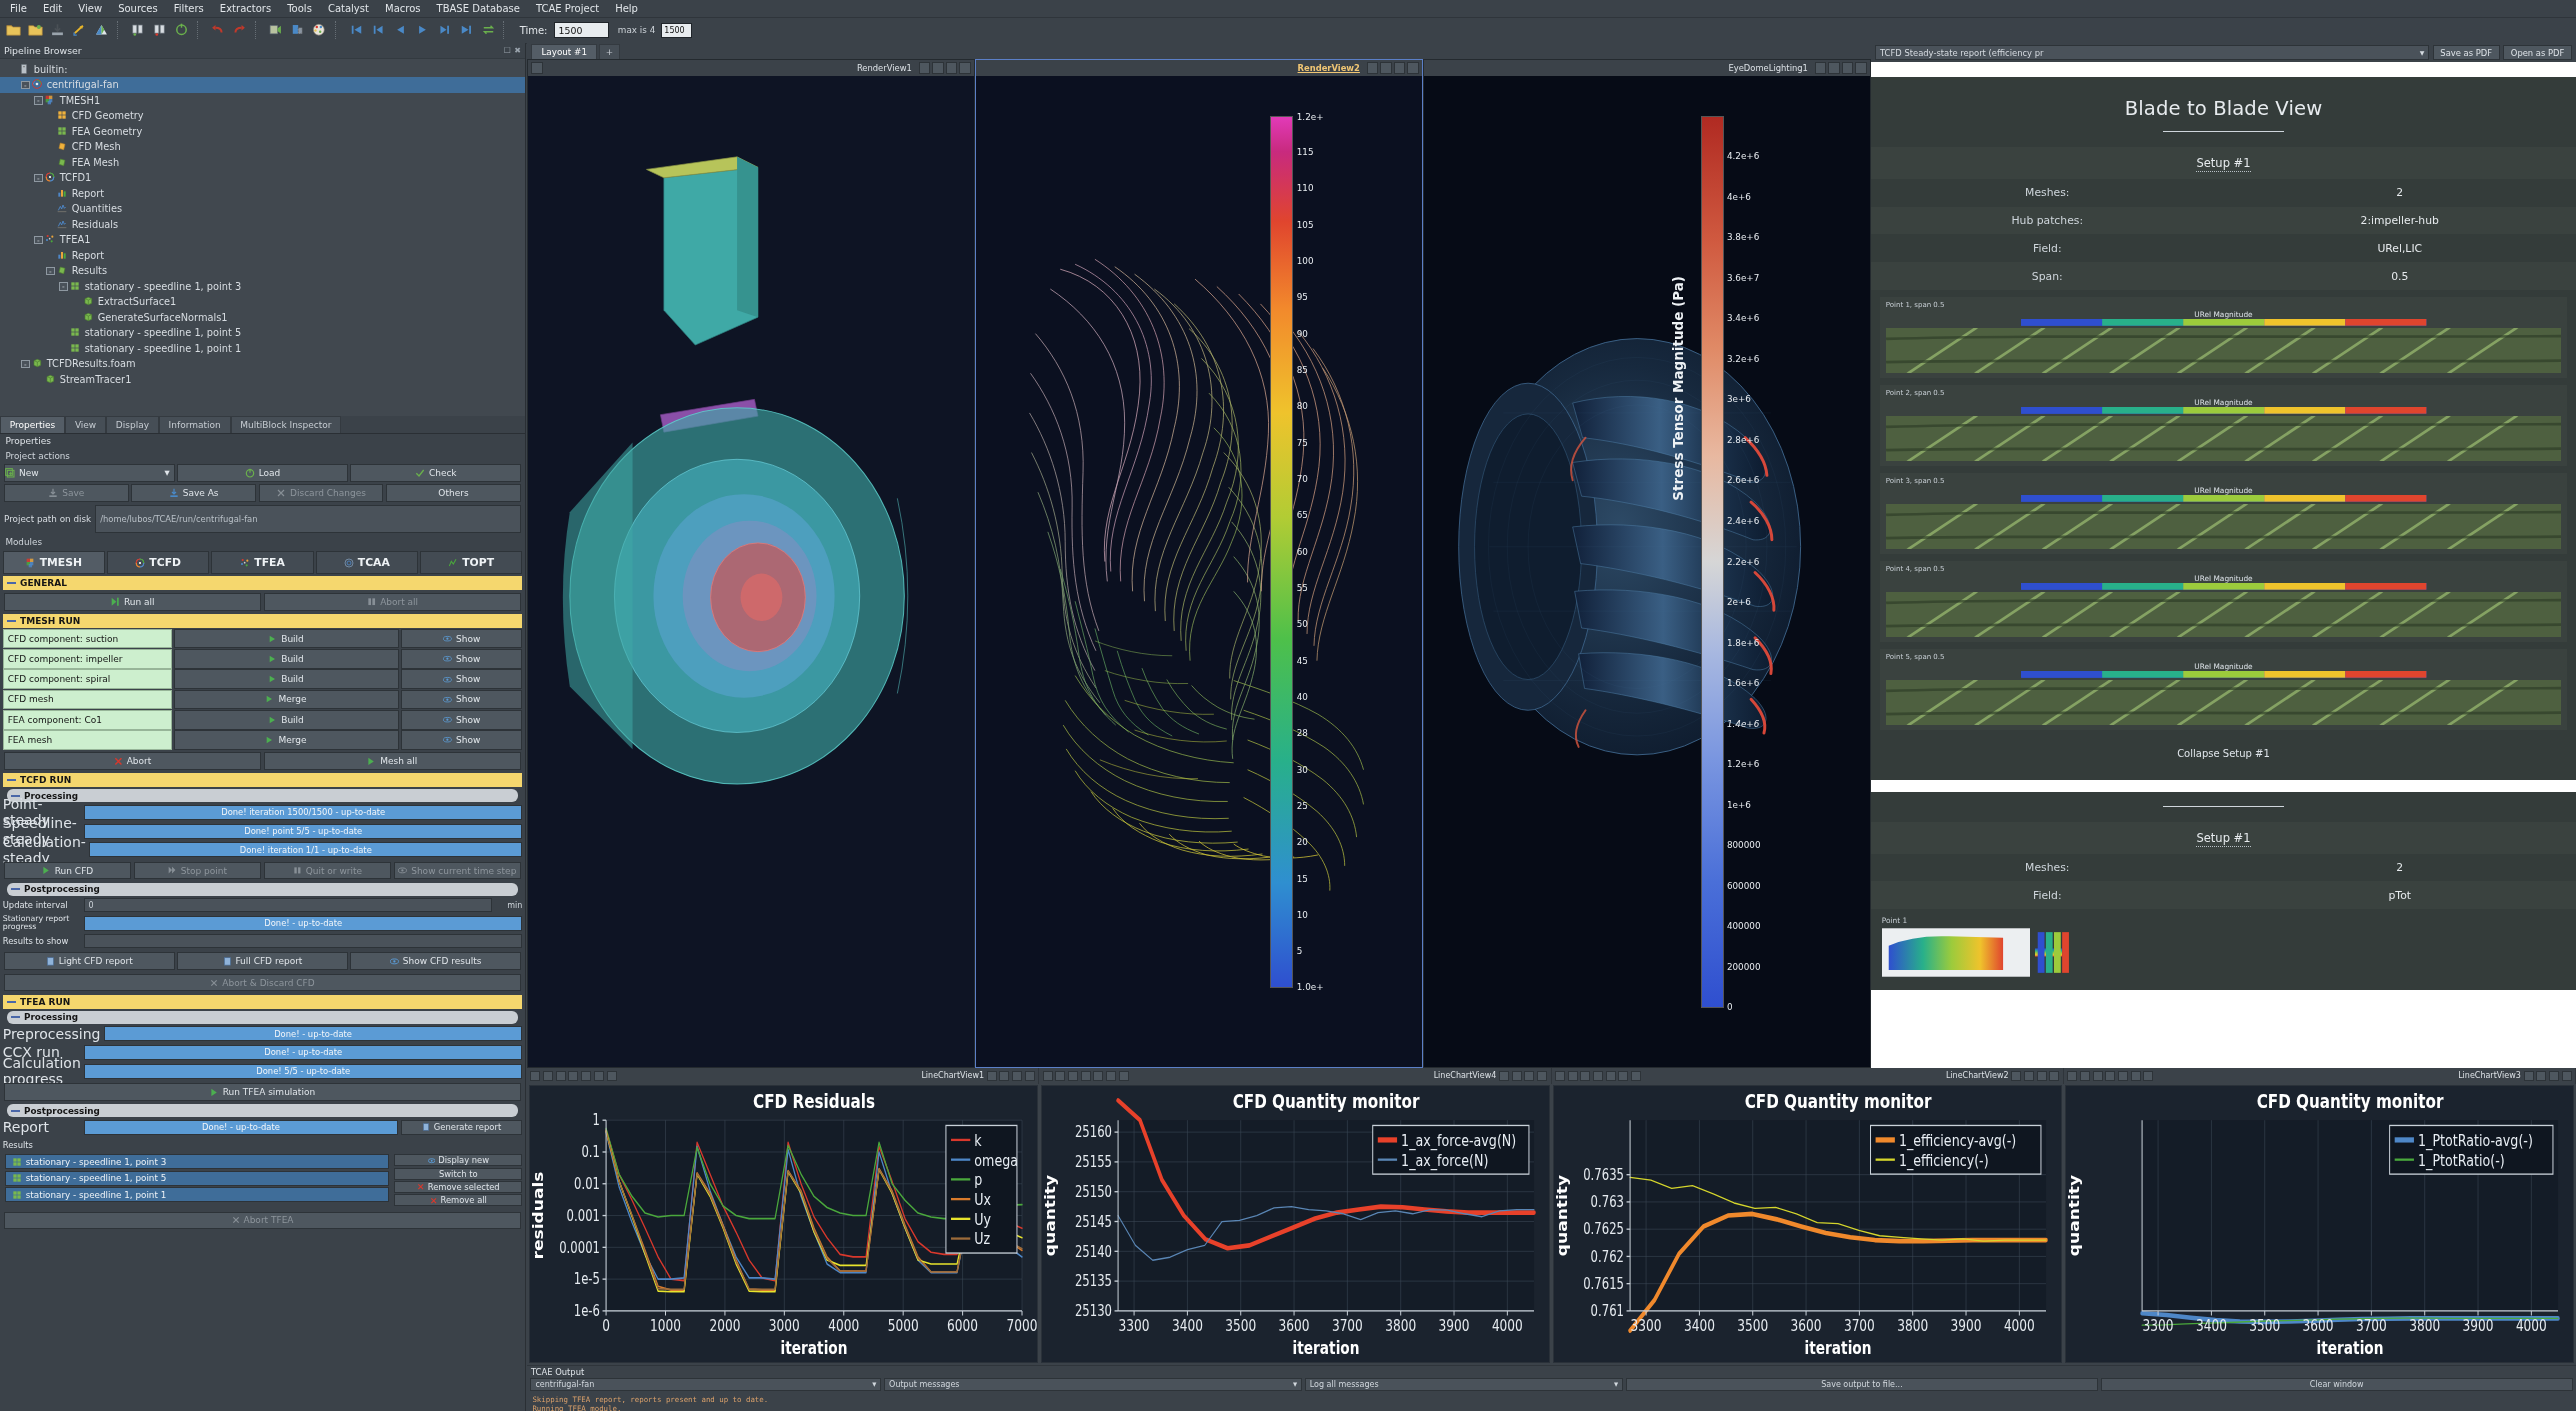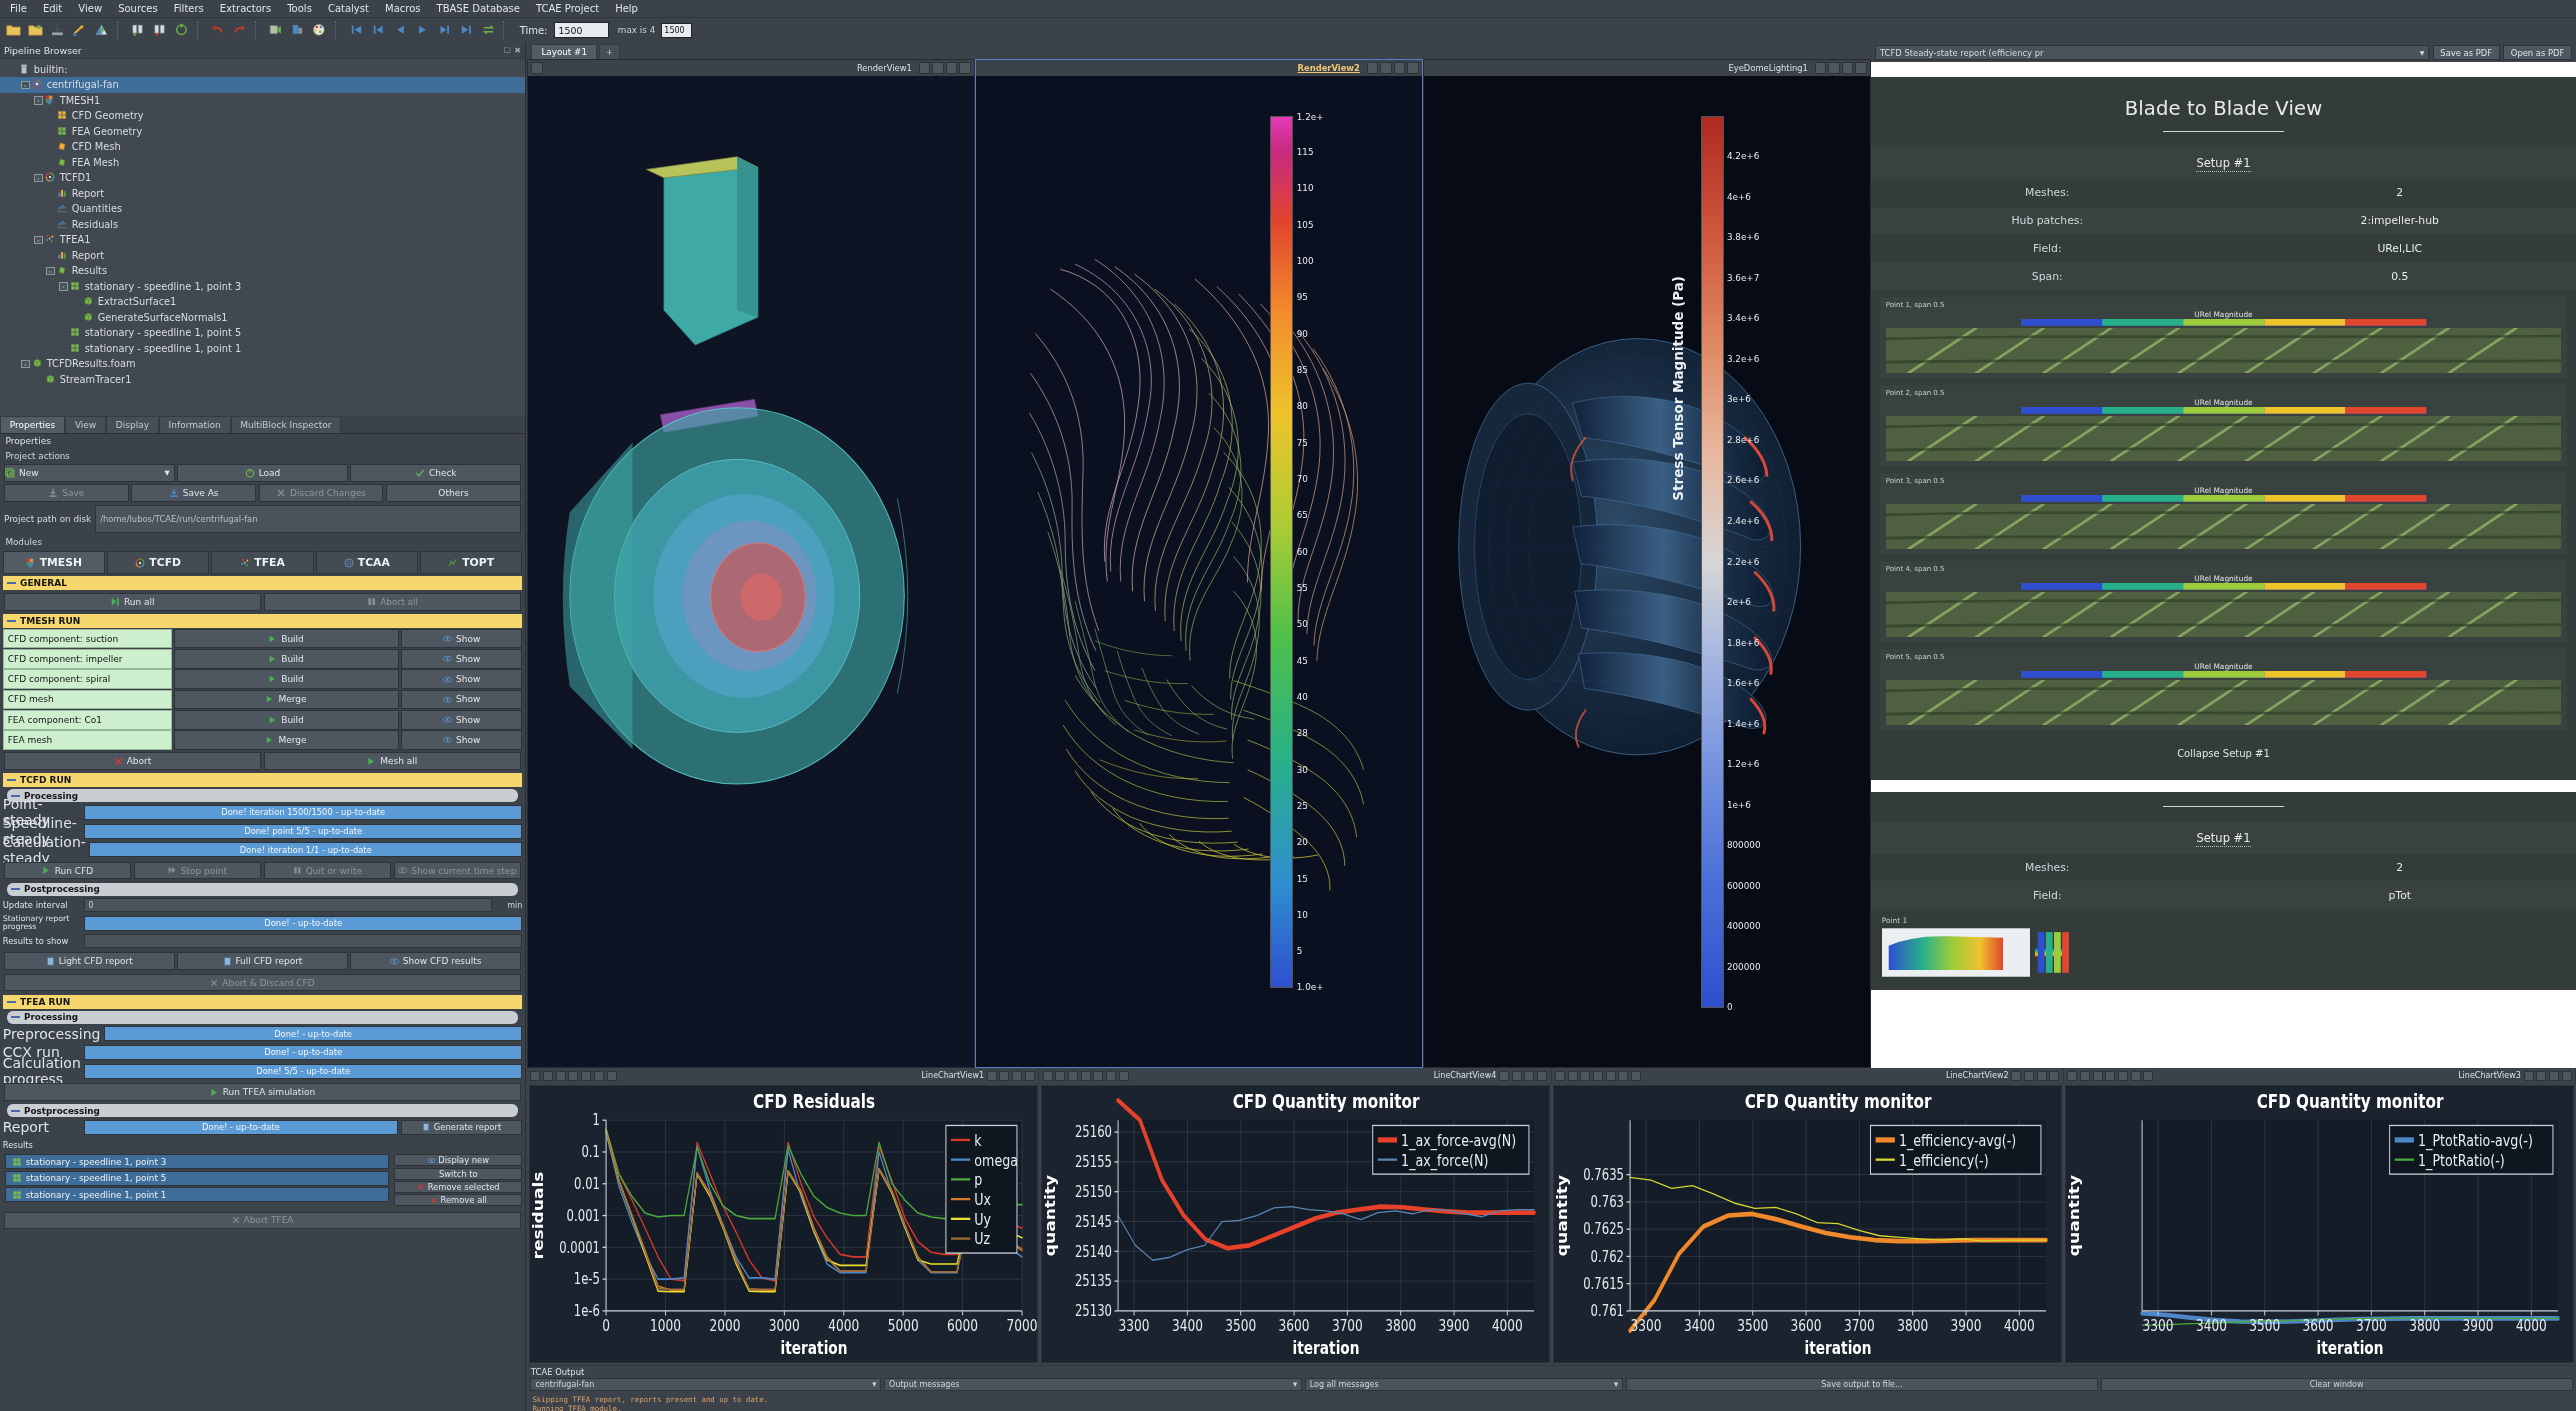--- a/index.html
+++ b/index.html
@@ -1381,21 +1381,21 @@
                 <div class="cb-t" style="top: 22.7273%; transform: translateY(-50%);">3.4e+6</div>
                 <div class="cb-t" style="top: 27.2727%; transform: translateY(-50%);">3.2e+6</div>
                 <div class="cb-t" style="top: 31.8182%; transform: translateY(-50%);">3e+6</div>
                 <div class="cb-t" style="top: 36.3636%; transform: translateY(-50%);">2.8e+6</div>
                 <div class="cb-t" style="top: 40.9091%; transform: translateY(-50%);">2.6e+6</div>
                 <div class="cb-t" style="top: 45.4545%; transform: translateY(-50%);">2.4e+6</div>
                 <div class="cb-t" style="top: 50%; transform: translateY(-50%);">2.2e+6</div>
                 <div class="cb-t" style="top: 54.5455%; transform: translateY(-50%);">2e+6</div>
                 <div class="cb-t" style="top: 59.0909%; transform: translateY(-50%);">1.8e+6</div>
                 <div class="cb-t" style="top: 63.6364%; transform: translateY(-50%);">1.6e+6</div>
-                <div class="cb-t" style="top: 68.1818%; transform: translateY(-50%);">1.4e+6</div>
+                <div class="cb-t" style="top: 68.1818%; transform: translateY(-50%); font-style: italic;">1.4e+6</div>
                 <div class="cb-t" style="top: 72.7273%; transform: translateY(-50%);">1.2e+6</div>
                 <div class="cb-t" style="top: 77.2727%; transform: translateY(-50%);">1e+6</div>
                 <div class="cb-t" style="top: 81.8182%; transform: translateY(-50%);">800000</div>
                 <div class="cb-t" style="top: 86.3636%; transform: translateY(-50%);">600000</div>
                 <div class="cb-t" style="top: 90.9091%; transform: translateY(-50%);">400000</div>
                 <div class="cb-t" style="top: 95.4545%; transform: translateY(-50%);">200000</div>
                 <div class="cb-t" style="bottom: -4px;">0</div>
               </div>
             <div class="cbar-title" style="left:-31px; top:18%;">Stress Tensor Magnitude (Pa)</div>
           </div>

